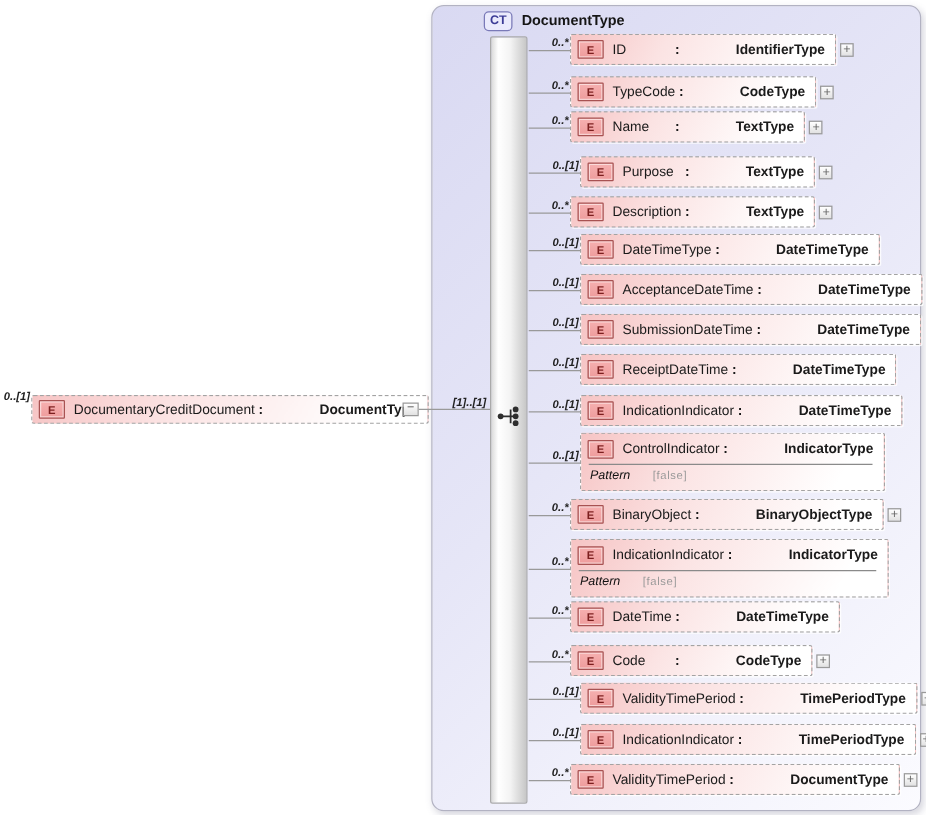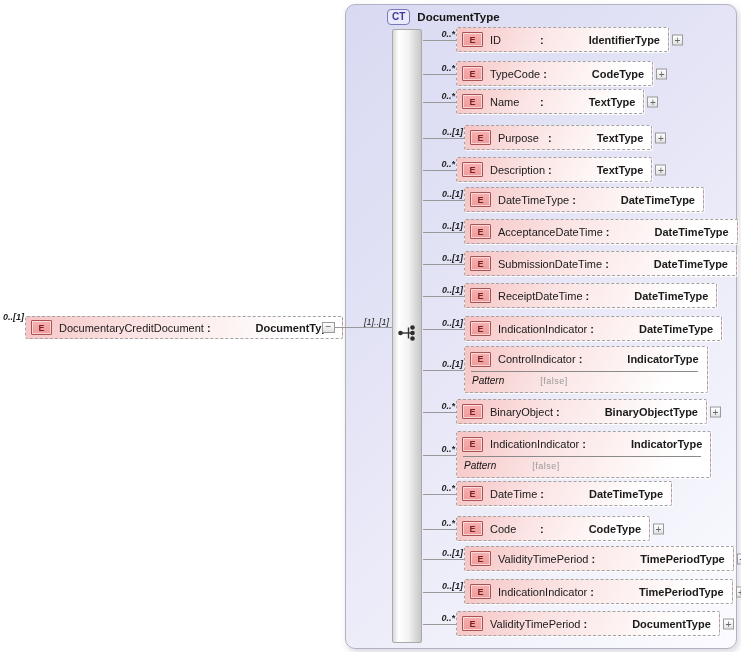--- a/index.html
+++ b/index.html
@@ -18,21 +18,21 @@
 
   
   .bar{position:absolute;left:46px;top:24px;width:30px;height:614px;box-sizing:border-box;
        border:1px solid #aaaaaa;border-radius:2px;
        background:linear-gradient(to right,#d9d9d9 0%,#ffffff 20%,#f3f3f3 55%,#c7c7c7 100%);}
   .seq-icon{position:absolute;left:51px;top:319px;}
 
   
   .link-line{position:absolute;left:335px;top:327px;width:57px;height:1px;background:#9a9a9a;z-index:3;}
   .link-card{position:absolute;left:350px;top:317px;width:39px;text-align:right;
-             font-size:9px;font-style:italic;font-weight:normal;color:#222;z-index:4;}
+             font-size:9px;font-style:italic;font-weight:bold;color:#222;z-index:4;}
 
   
   .row{position:absolute;left:77px;display:flex;align-items:center;}
   .conn{position:relative;align-self:stretch;flex:none;}
   .hline{position:absolute;left:0;right:-1px;top:50%;border-top:1px solid #999;}
   .card{position:absolute;right:1px;bottom:calc(50% + 1px);font-size:9px;font-style:italic;
         font-weight:bold;color:#222;white-space:nowrap;}
 
   .elbox{position:relative;display:flex;align-items:center;height:25px;box-sizing:border-box;
          border:1px dashed #a3a3a3;border-radius:2px;padding:0 8px 0 5px;
@@ -49,21 +49,21 @@
   .colon{font-weight:bold;font-size:11px;color:#1a1a1a;margin:0 3px;}
   .etype{font-weight:bold;font-size:11px;color:#1a1a1a;white-space:pre;margin-left:42px;}
 
   .plus{position:absolute;right:-15px;top:50%;transform:translateY(-50%);width:11px;height:11px;
         box-sizing:border-box;border:1px solid #9a9a9a;background:linear-gradient(#ffffff,#e2e2e2);
         color:#666;font-size:10px;line-height:9px;text-align:center;cursor:pointer;}
 
   .facet-sep{border-top:1px solid #8a8a8a;margin:0 1px;}
   .facet-row{display:flex;align-items:baseline;gap:18px;padding:3px 2px 0 2px;text-align:right;}
   .facet-label{font-style:italic;font-size:10px;color:#111;}
-  .facet-value{font-size:9px;color:#999;letter-spacing:.5px;margin-left:18px;}
+  .facet-value{font-size:9px;color:#999;letter-spacing:.5px;}
 
   
   .root-card{position:absolute;left:3px;top:312px;font-size:9px;font-style:italic;
              font-weight:bold;color:#222;}
   .root-box{position:absolute;left:25px;top:316px;height:23px;}
   .minus{position:absolute;left:322px;top:322px;width:13px;height:11px;box-sizing:border-box;
          border:1px solid #9a9a9a;background:linear-gradient(#ffffff,#e2e2e2);color:#555;
          font-size:10px;line-height:8px;text-align:center;cursor:pointer;z-index:4;}
 </style>
 </head>

